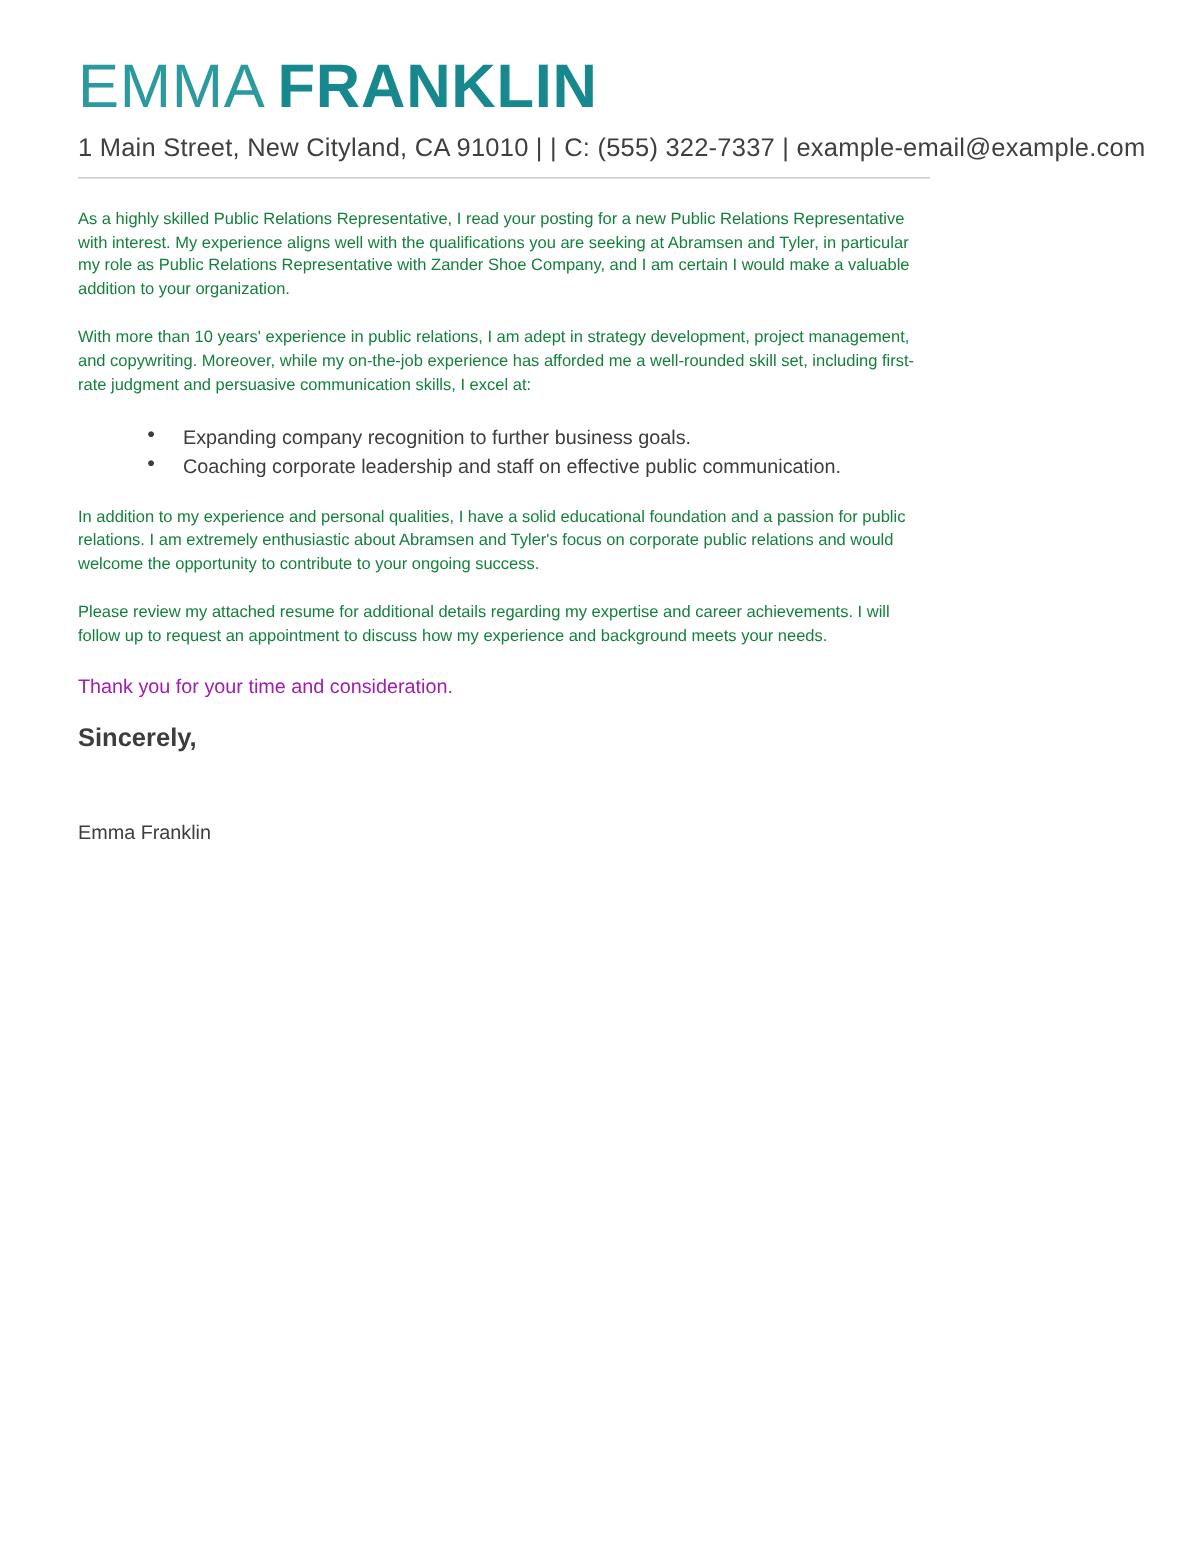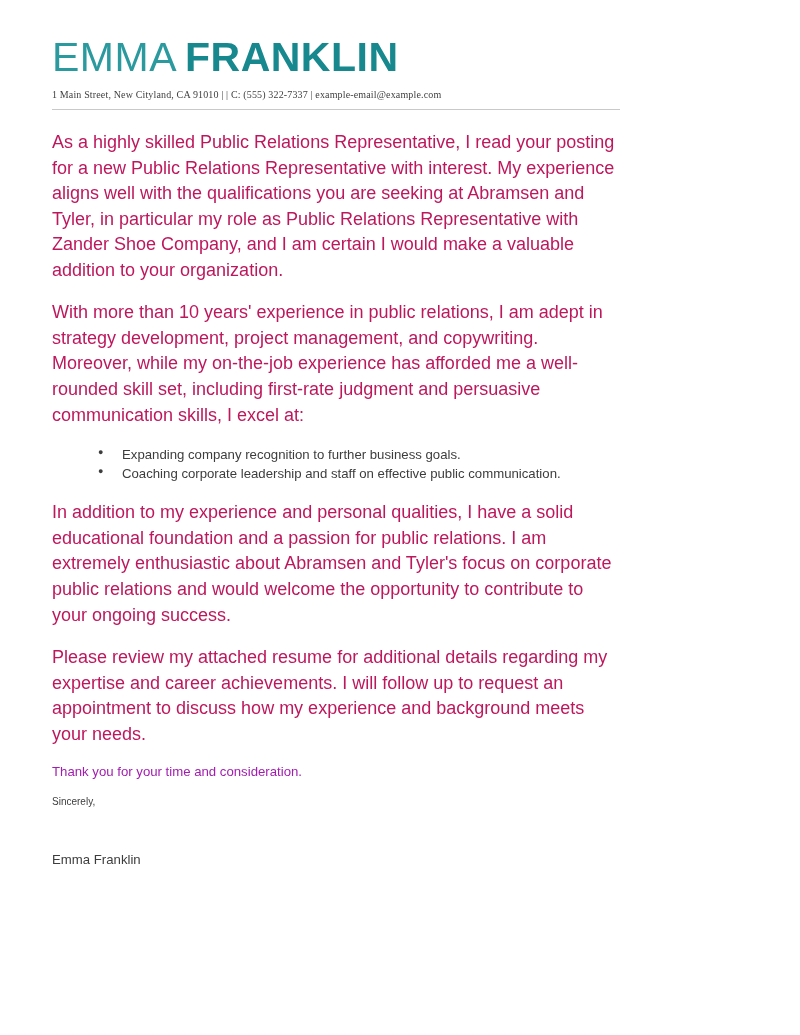--- a/index.html
+++ b/index.html
@@ -36,42 +36,41 @@
   .first-name {
     color: #2b9a9e;
     font-weight: 400;
   }
   .last-name {
     color: #18888f;
     font-weight: 700;
     margin-left: 8px;
   }
   .contact-line {
-    font-size: 10px;
+    font-size: 17px;
     color: #3f3f3f;
     letter-spacing: 0.15px;
     padding-bottom: 9px;
     margin-bottom: 0;
     white-space: nowrap;
-    font-family: Liberation Serif, serif;
   }
   .rule {
     border: 0;
     border-top: 1px solid #c9c9c9;
     margin: 0 0 20px 0;
   }
   .salutation {
     font-size: 13.2px;
     color: #3d3d3d;
     margin: 0 0 17px 0;
   }
   p.body-para {
-    font-size: 18px;
+    font-size: 11px;
     line-height: 1.42;
-    color: #be185d;
+    color: #15803d;
     margin: 0 0 17px 0;
     text-align: left;
   }
   ul.bullets {
     list-style: none;
     margin: 0 0 17px 0;
     padding: 0 0 0 46px;
   }
   ul.bullets li {
     font-size: 13.2px;
@@ -88,23 +87,24 @@
     font-size: 9px;
     color: #3d3d3d;
     line-height: 1.9;
   }
   .closing {
     font-size: 13.2px;
     color: #a21caf;
     margin: 0 0 17px 0;
   }
   .signoff {
-    font-size: 10px;
+    font-size: 17px;
     color: #3d3d3d;
     margin: 0 0 45px 0;
+    font-weight: bold;
   }
   .signature-name {
     font-size: 13.2px;
     color: #3d3d3d;
     margin: 0;
   }
 </style>
 </head>
 <body>
 

